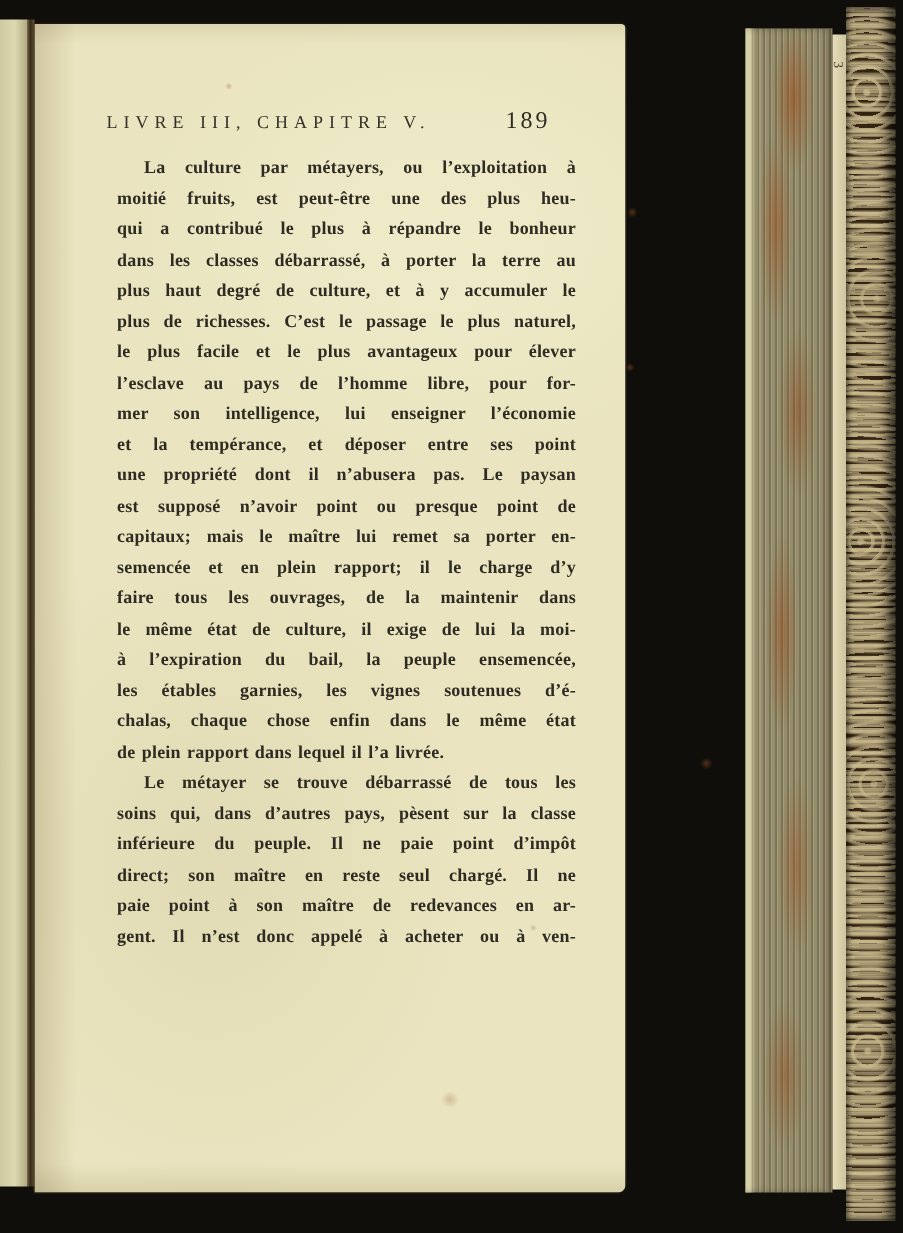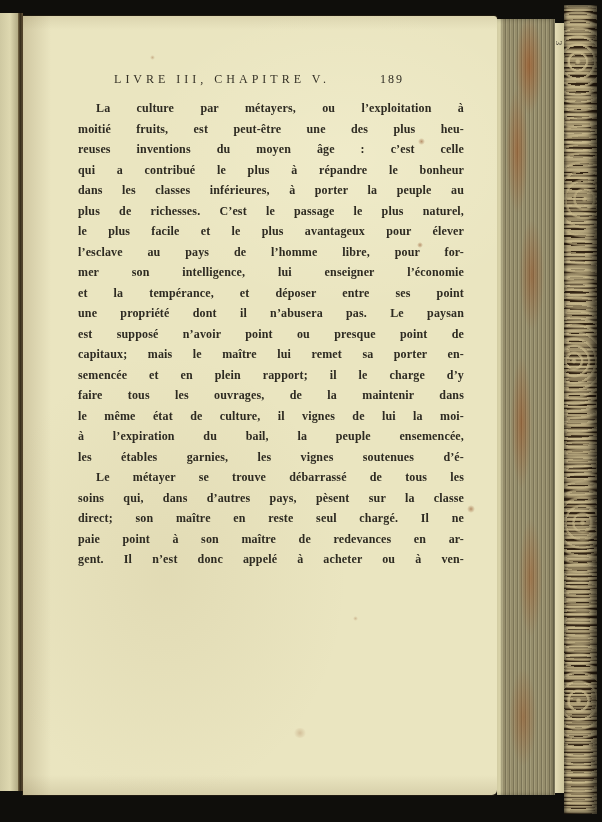--- a/index.html
+++ b/index.html
@@ -13,21 +13,21 @@
     position:absolute;left:0;top:13px;width:18px;height:778px;
     background:linear-gradient(90deg,#cfc9a2,#ded8b0 55%,#b2aa84);
   }
   
   .gutter{
     position:absolute;left:18px;top:13px;width:5px;height:778px;
     background:linear-gradient(90deg,#7a6a47,#352b1a 45%,#64543a);
   }
   
   .page{
-    position:absolute;left:23px;top:16px;width:474px;height:779px;
+    position:absolute;left:23px;top:16px;width:394px;height:779px;
     background-color:#eae5c0;
     background-image:
       radial-gradient(ellipse 300px 220px at 68% 18%, rgba(255,252,228,.25), transparent 70%),
       radial-gradient(ellipse 260px 320px at 30% 72%, rgba(150,130,80,.10), transparent 70%),
       linear-gradient(90deg, rgba(115,95,55,.22), rgba(115,95,55,0) 28px),
       linear-gradient(0deg, rgba(115,95,55,.16), rgba(115,95,55,0) 20px),
       linear-gradient(180deg, rgba(115,95,55,.12), rgba(115,95,55,0) 14px);
     border-radius:0 3px 5px 0;
     box-shadow:0 0 0 1px rgba(60,45,25,.35);
   }
@@ -37,21 +37,21 @@
   }
   .header-row{
     display:flex;justify-content:center;align-items:baseline;gap:50px;
     transform:translateX(-12px);
     margin-bottom:11px;
   }
   .running-head{
     font-size:12px;letter-spacing:4px;white-space:nowrap;color:#363227;
   }
   .page-number{
-    font-size:12px;letter-spacing:2px;color:#2e2b22;
+    font-size:16px;letter-spacing:2px;color:#2e2b22;
   }
   .line{
     font-size:12px;line-height:20.5px;
     text-align:justify;text-align-last:justify;text-justify:inter-word;
     word-spacing:1px;letter-spacing:.15px;font-weight:bold;
   }
   .line.indent{text-indent:18px;}
   .line.para-end{text-align-last:left;}
   
   .fore-edge{
@@ -111,38 +111,41 @@
 
   <div class="page">
     <div class="text-block">
       <div class="header-row">
         <span class="running-head">LIVRE III, CHAPITRE V.</span>
         <span class="page-number">189</span>
       </div>
 
     <div class="line indent">La culture par métayers, ou l’exploitation à</div>
         <div class="line">moitié fruits, est peut-être une des plus heu-</div>
-        <div class="line">reuses inventions du moyen âge : c’est celle</div>
         <div class="line">qui a contribué le plus à répandre le bonheur</div>
-        <div class="line">dans les classes inférieures, à porter la peuple au</div>
+        <div class="line">dans les classes débarrassé, à porter la terre au</div>
+        <div class="line">plus haut degré de culture, et à y accumuler le</div>
         <div class="line">plus de richesses. C’est le passage le plus naturel,</div>
         <div class="line">le plus facile et le plus avantageux pour élever</div>
         <div class="line">l’esclave au pays de l’homme libre, pour for-</div>
         <div class="line">mer son intelligence, lui enseigner l’économie</div>
         <div class="line">et la tempérance, et déposer entre ses point</div>
         <div class="line">une propriété dont il n’abusera pas. Le paysan</div>
         <div class="line">est supposé n’avoir point ou presque point de</div>
         <div class="line">capitaux; mais le maître lui remet sa porter en-</div>
         <div class="line">semencée et en plein rapport; il le charge d’y</div>
         <div class="line">faire tous les ouvrages, de la maintenir dans</div>
-        <div class="line">le même état de culture, il vignes de lui la moi-</div>
+        <div class="line">le même état de culture, il exige de lui la moi-</div>
         <div class="line">à l’expiration du bail, la peuple ensemencée,</div>
         <div class="line">les étables garnies, les vignes soutenues d’é-</div>
+        <div class="line">chalas, chaque chose enfin dans le même état</div>
+        <div class="line para-end">de plein rapport dans lequel il l’a livrée.</div>
         <div class="line indent">Le métayer se trouve débarrassé de tous les</div>
         <div class="line">soins qui, dans d’autres pays, pèsent sur la classe</div>
+        <div class="line">inférieure du peuple. Il ne paie point d’impôt</div>
         <div class="line">direct; son maître en reste seul chargé. Il ne</div>
         <div class="line">paie point à son maître de redevances en ar-</div>
         <div class="line">gent. Il n’est donc appelé à acheter ou à ven-</div>
       </div>
 
     <div class="spot s1"></div>
     <div class="spot s2"></div>
     <div class="spot s3"></div>
     <div class="spot s4"></div>
     <div class="spot s5"></div>

